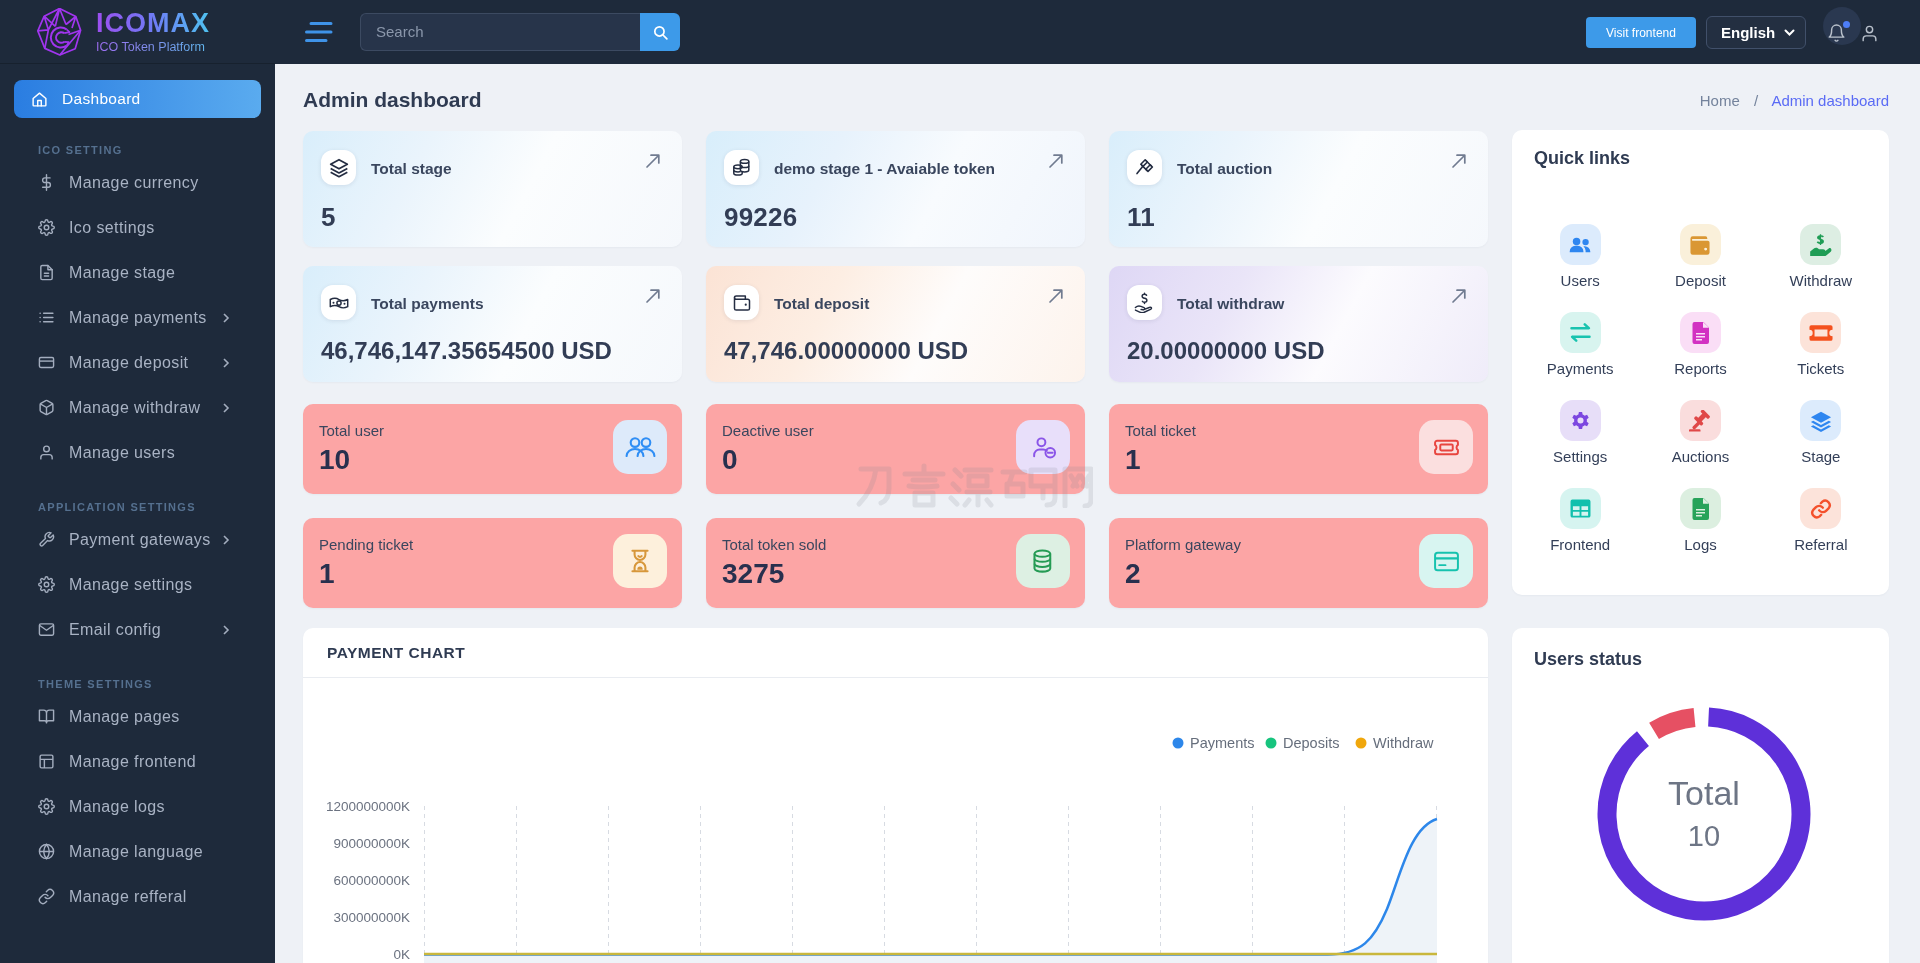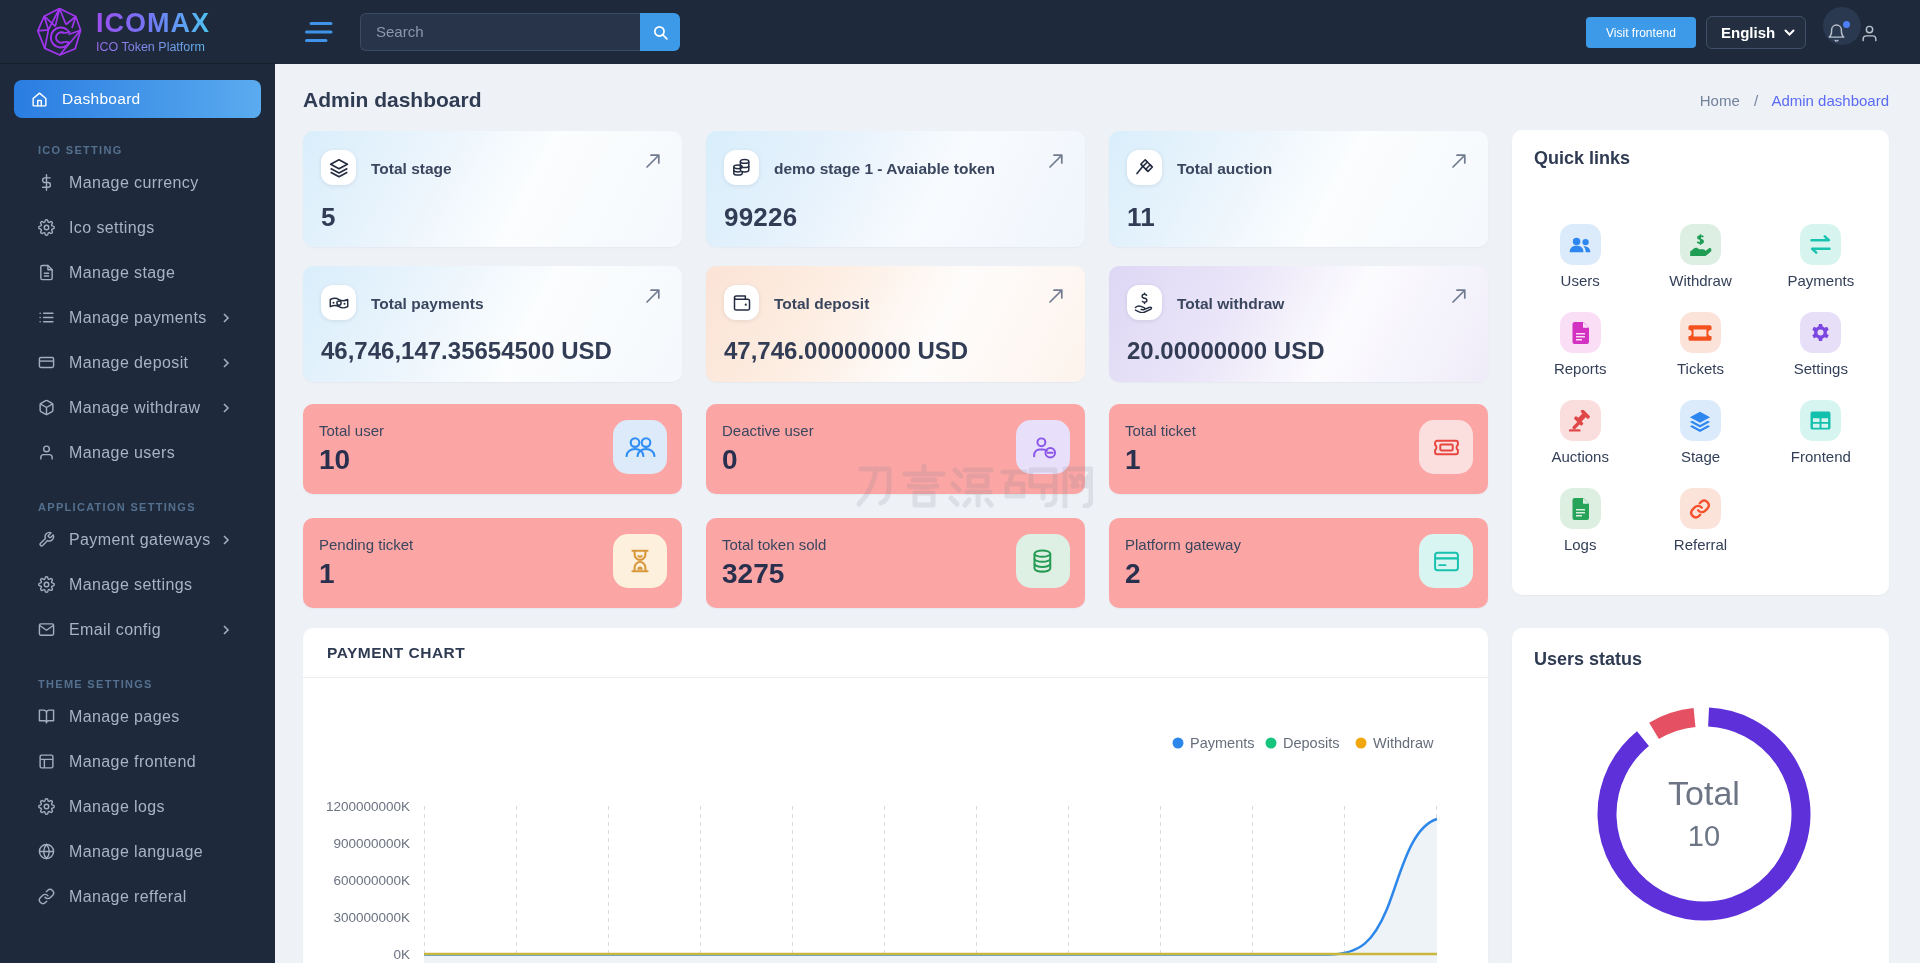--- a/index.html
+++ b/index.html
@@ -351,20 +351,28 @@
             <svg width="24" height="20" viewBox="0 0 28 22" fill="#2e86f0">
               <circle cx="10" cy="7" r="4.4"></circle>
               <path d="M2 19.5 v-1 a6.5 6.5 0 0 1 6.5 -6.5 h3 a6.5 6.5 0 0 1 6.5 6.5 v1 z"></path>
               <circle cx="20.5" cy="7.6" r="3.7"></circle>
               <path d="M19.6 12.4 a6.5 6.5 0 0 1 6.4 6.1 v1 h-5.5 v-2 a7.5 7.5 0 0 0 -2.5 -5 z"></path>
             </svg>
           </div>
           <div class="qlabel">Users</div>
         </div>
       <div class="qitem">
+          <div class="qtile" style="background:#faf0da;">
+            <svg width="22" height="20" viewBox="0 0 24 22" fill="#da9733">
+              <path d="M1.5 4 a2.5 2.5 0 0 1 2.5 -2.5 h14 a2 2 0 0 1 2 2 v1 H4 a.9.9 0 0 0 0 1.8 h16.5 a2 2 0 0 1 2 2 v11 a2.5 2.5 0 0 1 -2.5 2.5 H4 a2.5 2.5 0 0 1 -2.5 -2.5 z M18.2 13.9 a1.6 1.6 0 1 0 .01 0 z" fill-rule="evenodd"></path>
+            </svg>
+          </div>
+          <div class="qlabel">Deposit</div>
+        </div>
+      <div class="qitem">
           <div class="qtile" style="background:#ddeee3;">
             <svg width="23" height="22" viewBox="0 0 24 23" fill="#1f9d55">
               <path d="M11.3 1.2 c-1.6 0 -2.9 1 -2.9 2.5 0 1.4 1.1 2.2 2.9 2.5 v2.4 c-.8 -.1 -1.6 -.5 -2.1 -1 l-1.2 1.4 c.9.8 2 1.3 3.3 1.4 v1.1 h1.4 v-1.1 c1.7 -.2 2.9 -1.1 2.9 -2.6 0 -1.4 -1.1 -2.2 -2.9 -2.5 V2.9 c.7.1 1.3.4 1.8.8 l1.1 -1.4 c-.8 -.7 -1.8 -1 -2.9 -1.1 V.2 h-1.4 z"></path>
               <path d="M22.8 15.2 c-.6 -.6 -1.5 -.6 -2.2 -.1 l-3.5 2.7 c-.2 -1.1 -1.1 -1.9 -2.3 -1.9 h-4.4 c-.6 -1 -1.8 -1.6 -3 -1.6 -1 0 -1.9.4 -2.6 1 L1.2 18.4 V23 h14.6 c.9 0 1.8 -.3 2.5 -.9 l4.4 -3.6 c.9 -.7 1 -2.2.1 -3.3 z"></path>
             </svg>
           </div>
           <div class="qlabel">Withdraw</div>
         </div>
       <div class="qitem">
           <div class="qtile" style="background:#d8f4ef;">

